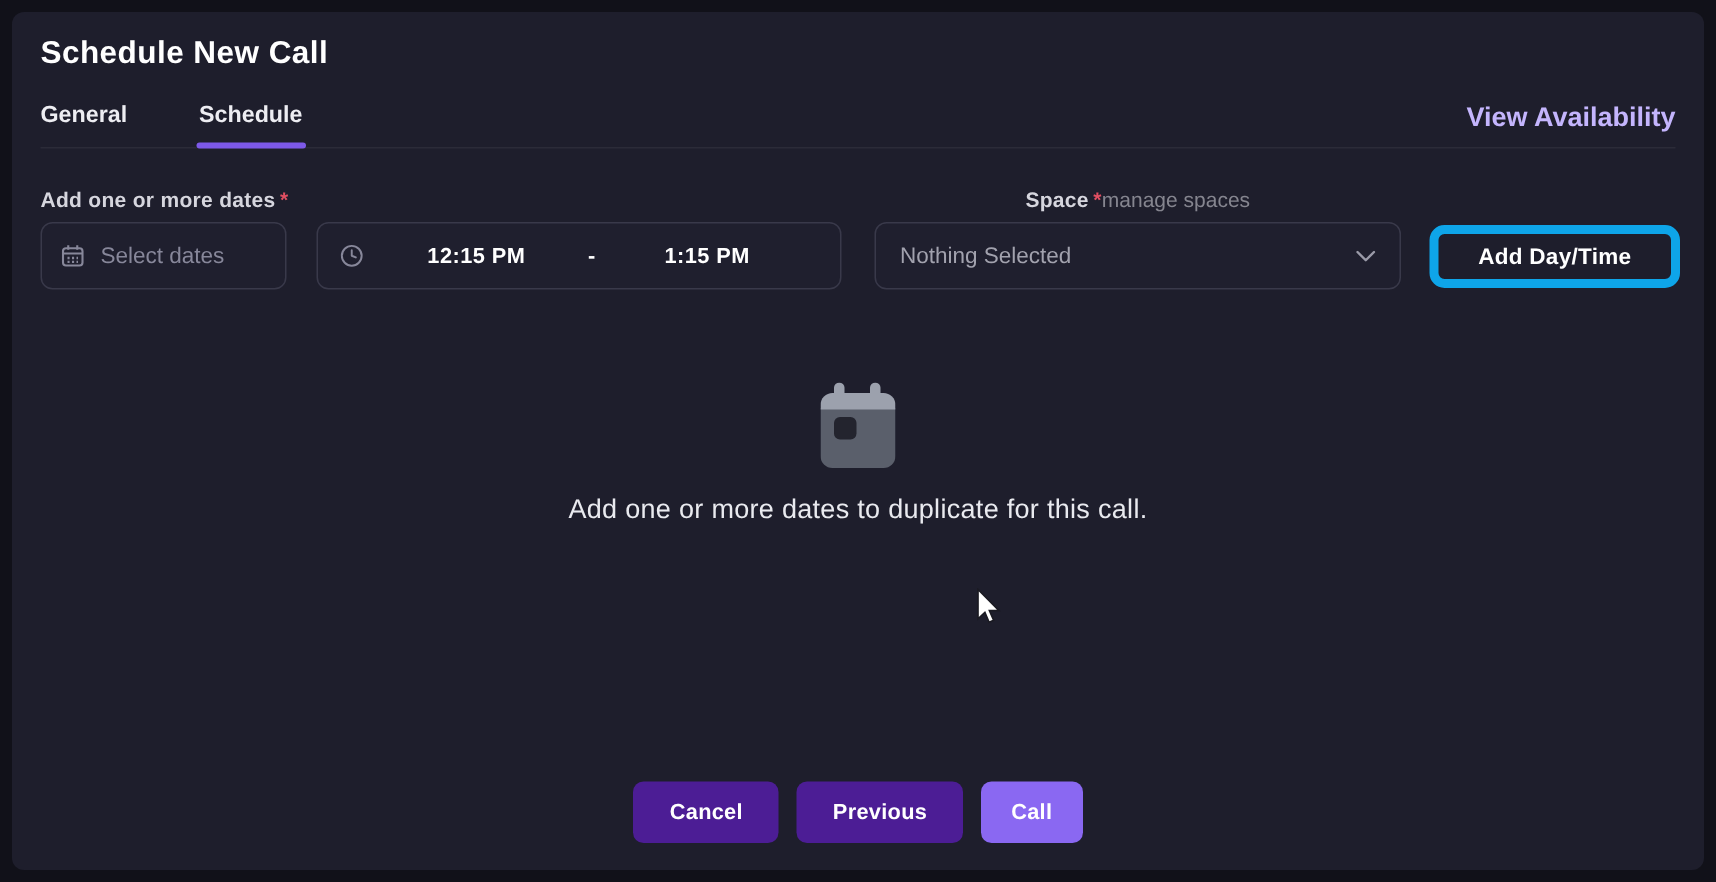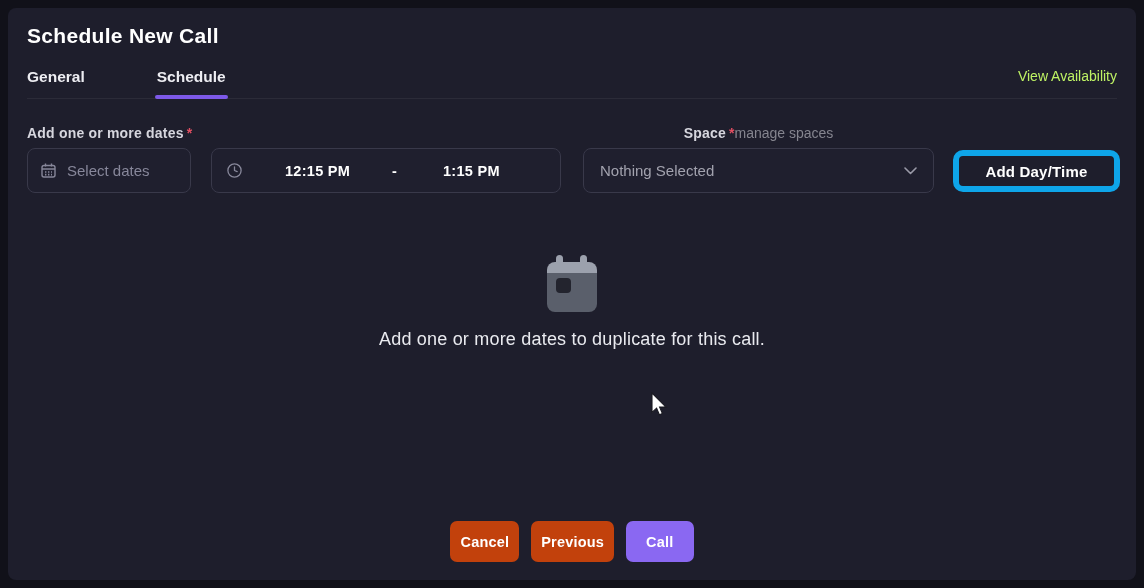--- a/index.html
+++ b/index.html
@@ -14,34 +14,34 @@
     position:absolute; left:8px; top:8px; right:8px; bottom:8px;
     background:#1e1e2c; border-radius:8px; overflow:hidden;
   }
   
   .title {
     position:absolute; left:19px; top:16px;
     font-size:21px; font-weight:700; color:#ffffff; letter-spacing:.3px;
   }
   .tabs {
     position:absolute; left:19px; right:19px; top:58px; height:33px;
-    display:flex; gap:72px; align-items:stretch;
+    display:flex; gap:48px; align-items:stretch;
     border-bottom:1px solid #2b2b38;
   }
   .tab {
     position:relative; font-size:15.5px; font-weight:700;
     color:#ededf2; padding-top:2px; cursor:pointer; white-space:nowrap;
   }
   .tab.active::after {
     content:""; position:absolute; left:-2px; right:-2px; bottom:-1px;
     height:4px; border-radius:3px; background:#7d59e8;
   }
   .view-availability {
-    margin-left:auto; font-size:14px; font-weight:400;
-    color:#bef264; padding-top:2px; cursor:pointer; white-space:nowrap;
+    margin-left:auto; font-size:18px; font-weight:700;
+    color:#c4b5fd; padding-top:2px; cursor:pointer; white-space:nowrap;
   }
   
   .field-label {
     position:absolute; top:117px; font-size:14px; font-weight:700;
     color:#d6d6de; letter-spacing:.2px;
   }
   .label-dates { left:19px; }
   .label-space-row {
     position:absolute; left:575px; top:117px; width:351px;
     display:flex; justify-content:center; align-items:baseline;
@@ -91,21 +91,21 @@
   .footer {
     position:absolute; left:0; right:0; top:513px;
     display:flex; justify-content:center; gap:12px;
   }
   .btn {
     height:41px; border:none; border-radius:7px; color:#ffffff;
     font-family:inherit; font-size:14.5px; font-weight:700;
     display:flex; align-items:center; justify-content:center;
     cursor:pointer; letter-spacing:.2px;
   }
-  .btn-secondary { background:#c2410c; padding:0 10px; }
+  .btn-secondary { background:#4c1d95; padding:0 24px; }
   .btn-primary  { background:#8a68f2; padding:0 20px; }
   
   .cursor { position:absolute; left:650px; top:392px; pointer-events:none; }
 </style>
 </head>
 <body>
 
 <div class="modal">
 
   <div class="title">Schedule New Call</div>

